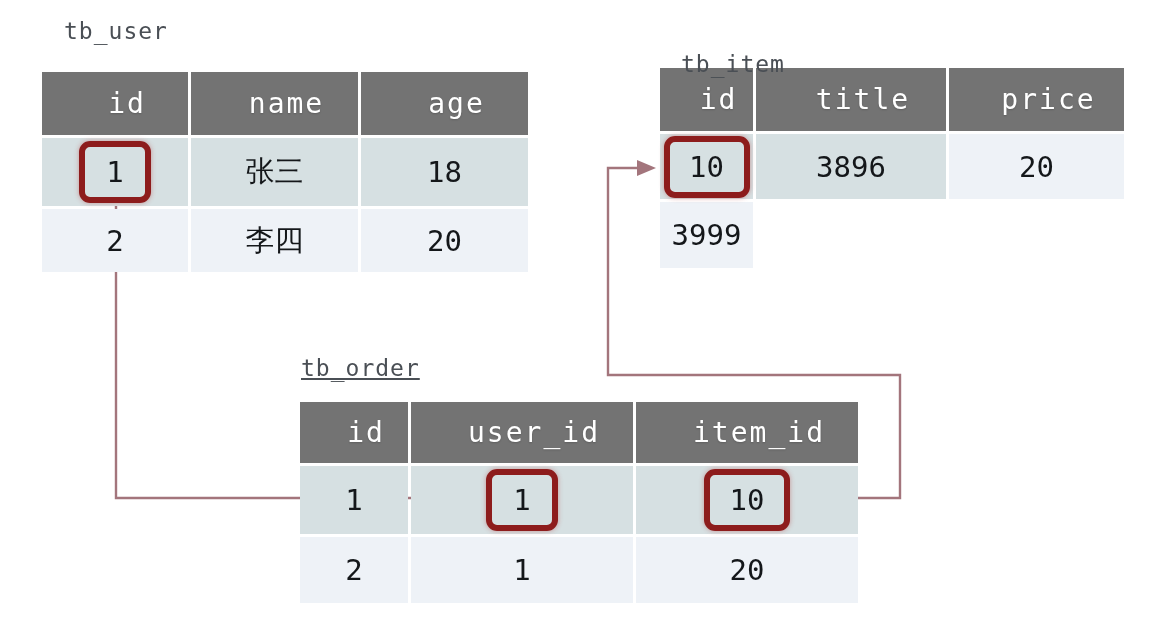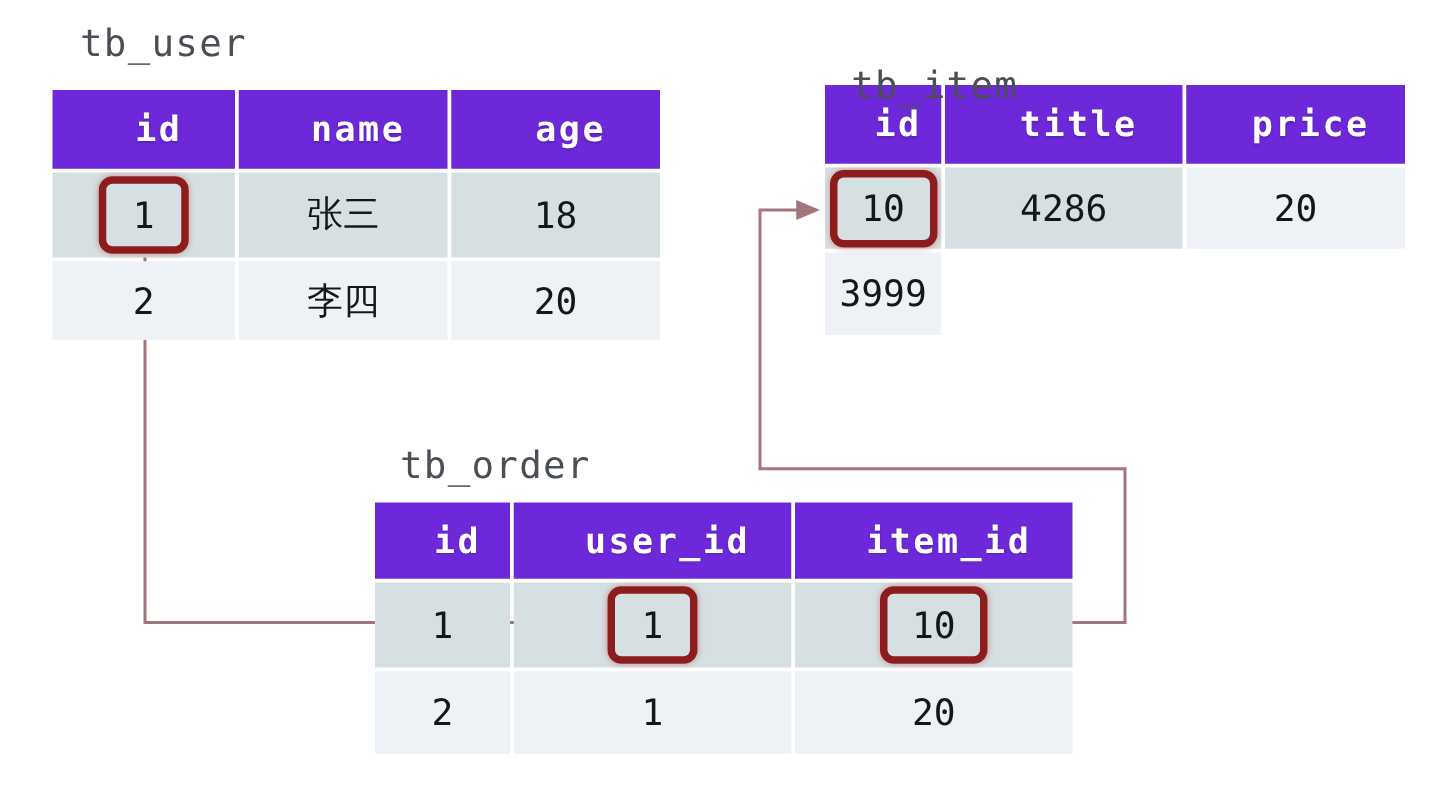--- a/index.html
+++ b/index.html
@@ -13,41 +13,41 @@
   #stage{position:absolute;left:0;top:0;width:1149px;height:637px;}
 
   
   #links{position:absolute;left:0;top:0;width:1149px;height:637px;z-index:1;}
 
   
   .tbl{position:absolute;z-index:2;}
   .tbl-label{
     position:absolute;
     font-family:"DejaVu Sans Mono","Liberation Mono",monospace;
-    font-size:30px;
+    font-size:23px;
     color:#4a4f55;
     letter-spacing:1px;
     white-space:nowrap;
     z-index:3;
   }
   .grid{
     display:grid;
     gap:3px;
     background:transparent;
   }
   .cell{
     display:flex;align-items:center;justify-content:center;
     box-sizing:border-box;
     white-space:nowrap;
   }
   .hd{
-    background:#6d28d9;
+    background:#737373;
     color:#ffffff;
     font-family:"DejaVu Sans Mono","Liberation Mono",monospace;
-    font-weight:bold;
+    font-weight:normal;
     font-size:28px;
     letter-spacing:2px;
     text-shadow:0 1px 2px rgba(0,0,0,.18);
     padding-left:24px;
   }
   .r0{ background:#d6e0e2; }
   .r1{ background:#eef2f7; }
   .val{
     color:#14171a;
     font-family:"DejaVu Sans","Liberation Sans",sans-serif;
@@ -123,33 +123,33 @@
     <div class="grid" style="grid-template-columns:93px 190px 175px; grid-template-rows:63px 65px 66px;">
 
       <div class="cell hd">id</div>
       <div class="cell hd">title</div>
       <div class="cell hd">price</div>
 
       <div class="cell r0 hl wide">
           <span class="val mono">10</span>
         </div>
       <div class="cell r0">
-          <span class="val mono">4286</span>
+          <span class="val mono">3896</span>
         </div>
 
       <div class="cell r1">
           <span class="val mono">20</span>
         </div>
       <div class="cell r1">
           <span class="val mono">3999</span>
         </div>
     </div>
   </div>
 
-  <div class="tbl-label" style="left:320px; top:355px;">tb_order</div>
+  <div class="tbl-label" style="left:301px; top:355px;text-decoration:underline;">tb_order</div>
 
   <div class="tbl" style="left:300px; top:402px;">
     <div class="grid" style="grid-template-columns:108px 222px 222px; grid-template-rows:61px 68px 66px;">
 
       <div class="cell hd">id</div>
       <div class="cell hd">user_id</div>
       <div class="cell hd">item_id</div>
 
       <div class="cell r0">
           <span class="val mono">1</span>

